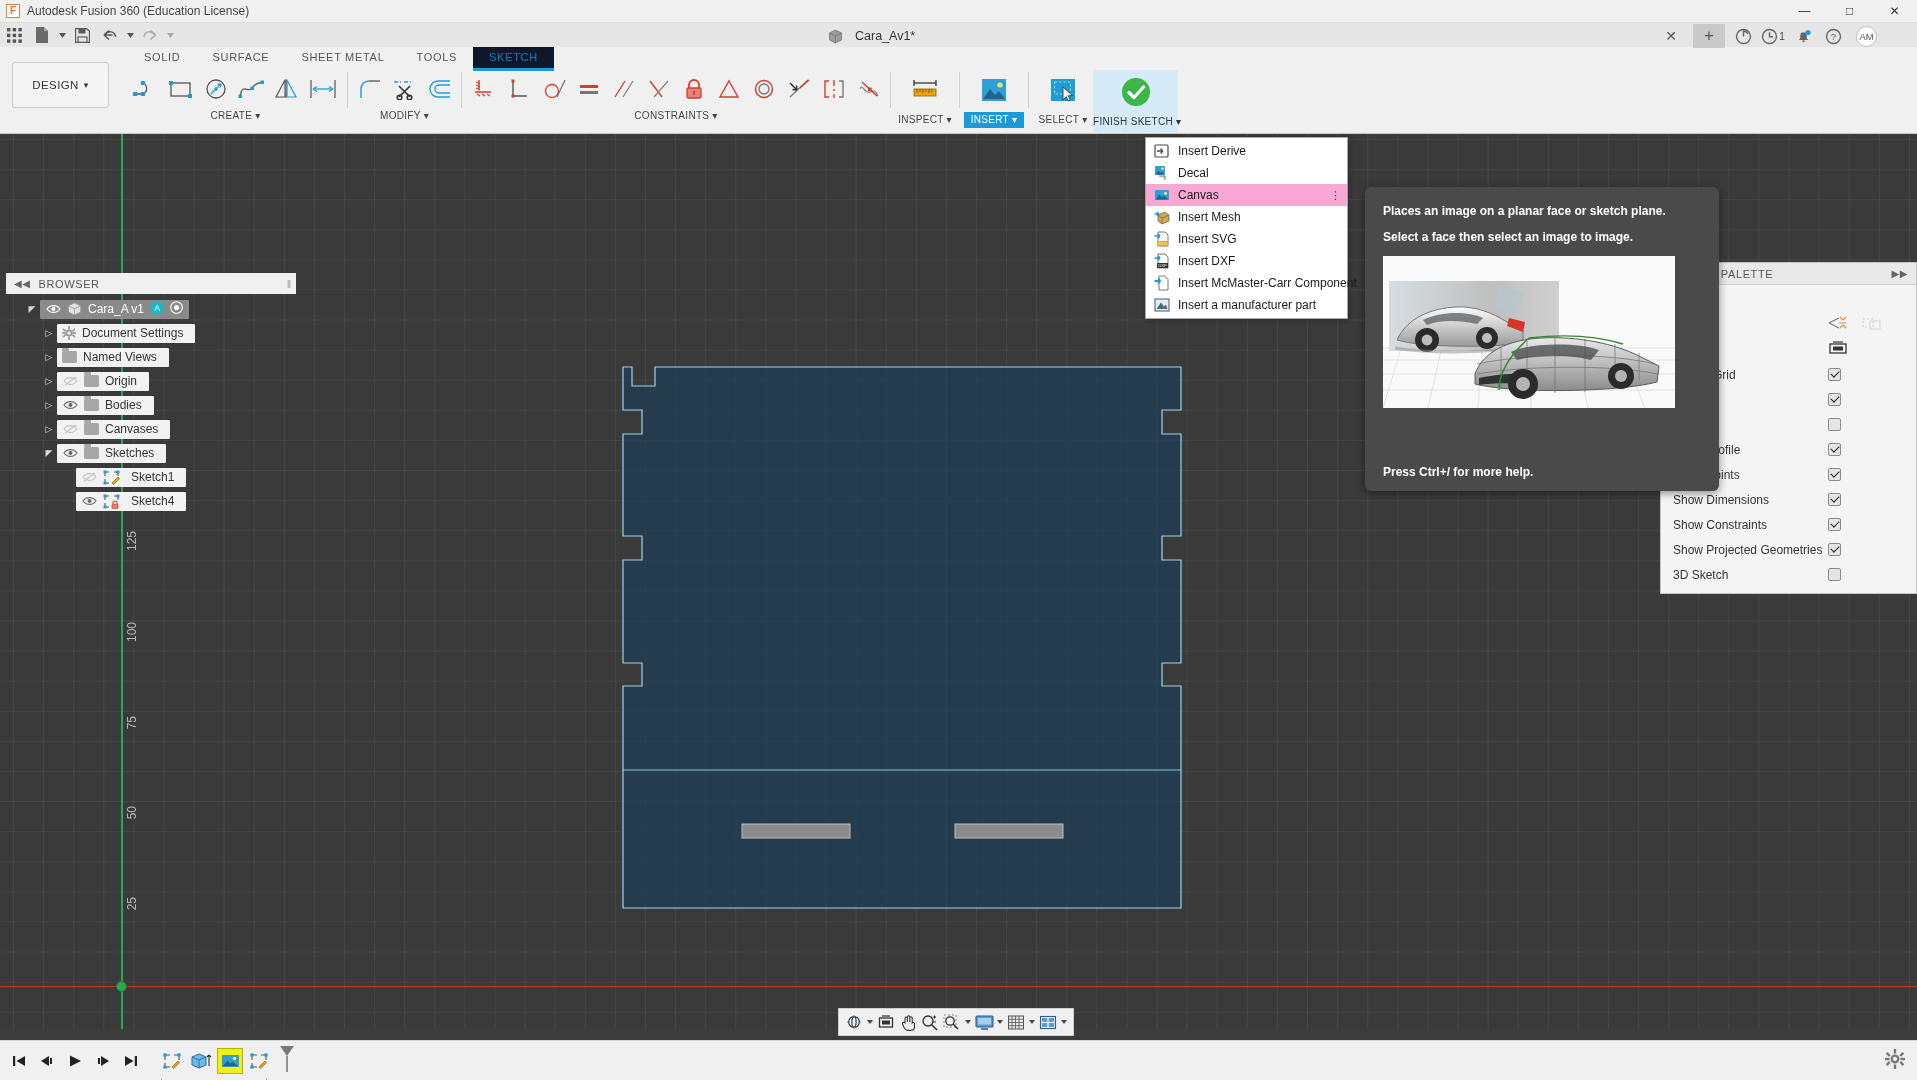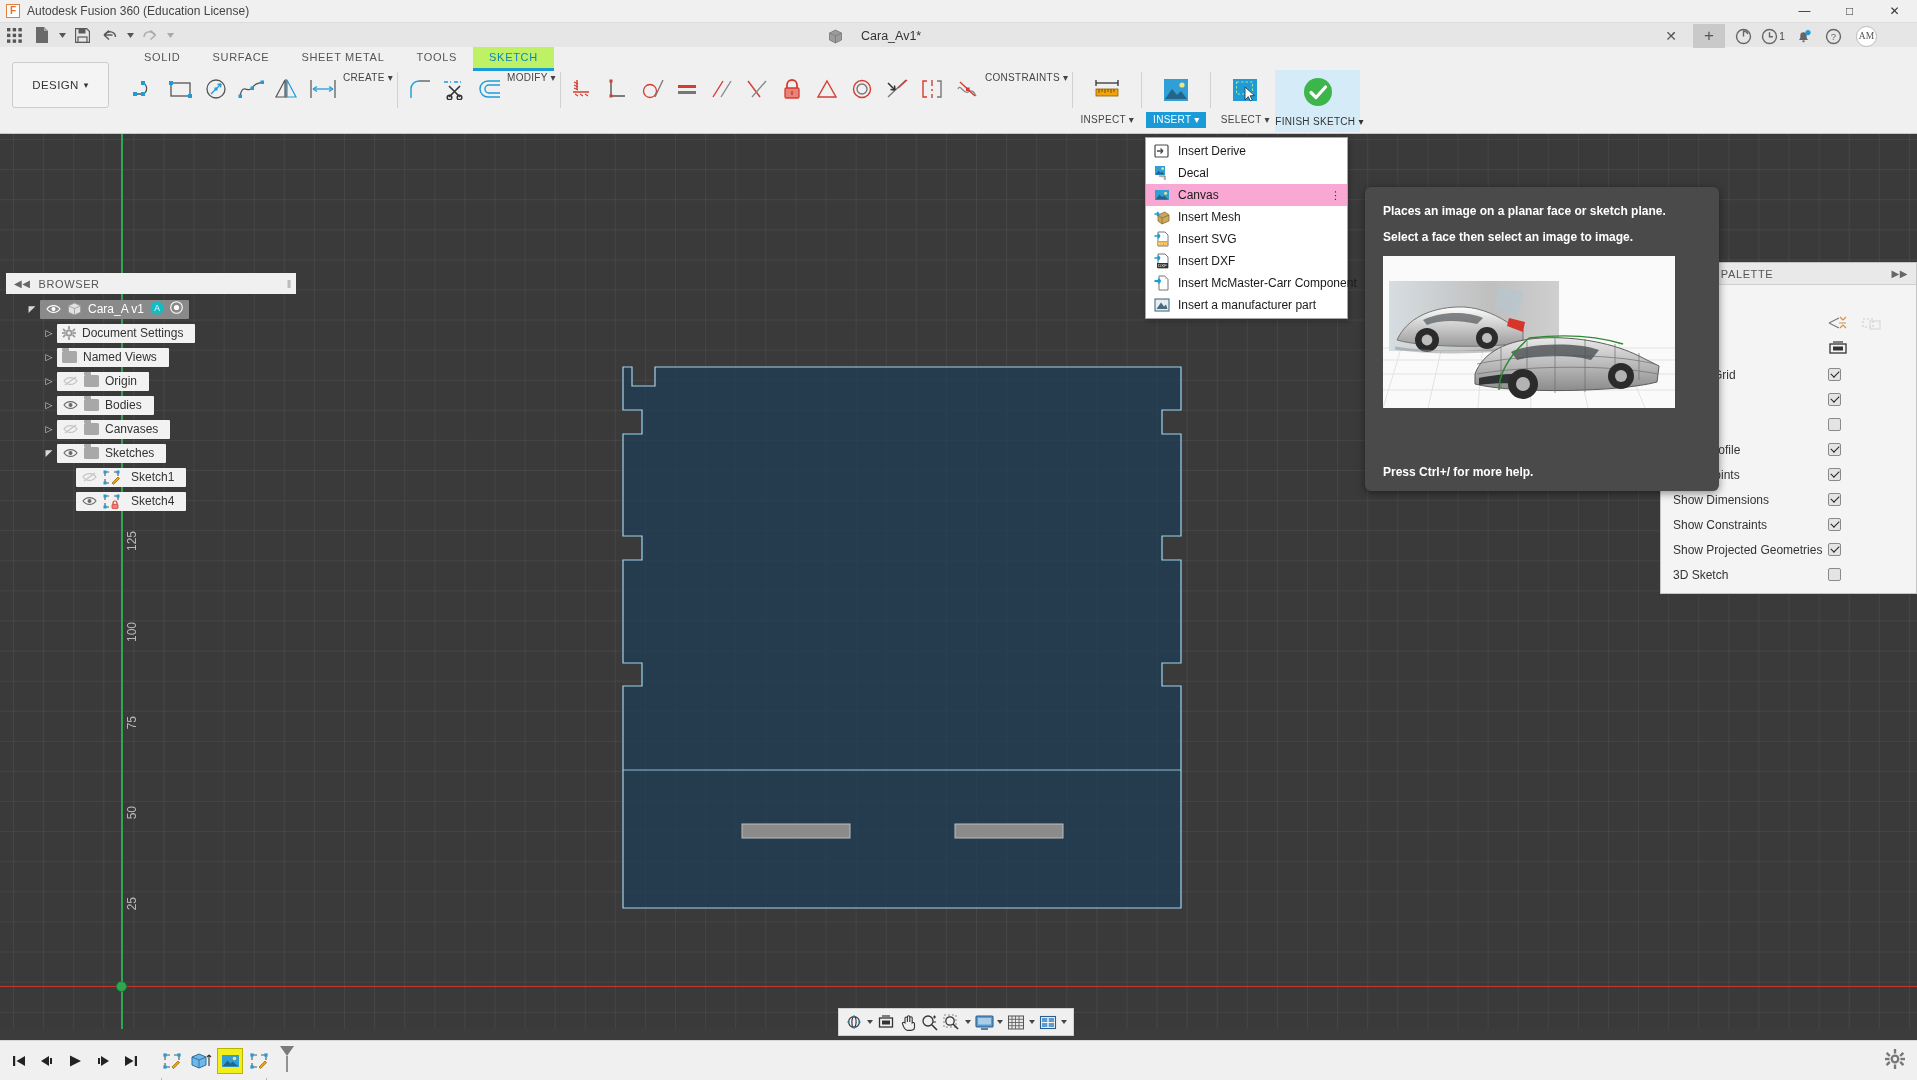--- a/index.html
+++ b/index.html
@@ -39,21 +39,21 @@
   .qa-item svg { display: block; }
   .qa-caret { width: 12px; height: 24px; display: flex; align-items: center; justify-content: center; }
 
   
   .ribbon {
     position: absolute; top: 24px; left: 0; width: 1917px; height: 110px;
     background: #f0f0f0; border-bottom: 1px solid #c8c8c8;
   }
   .doctab {
     position: absolute; top: 24px; left: 828px; height: 24px;
-    display: flex; align-items: center; gap: 18px;
+    display: flex; align-items: center; gap: 12px;
     font-size: 12.5px; color: #333;
   }
   .doctab .cubeicon { width: 15px; height: 15px; }
   .tabclose {
     position: absolute; top: 24px; left: 1660px; width: 22px; height: 24px;
     display: flex; align-items: center; justify-content: center;
     color: #555; font-size: 14px;
   }
   .tabplus {
     position: absolute; top: 24px; left: 1693px; width: 32px; height: 24px;
@@ -64,51 +64,50 @@
     position: absolute; top: 24px; left: 1730px; height: 24px;
     display: flex; align-items: center; gap: 4px;
   }
   .hdr-icon { width: 26px; height: 24px; display: flex; align-items: center; justify-content: center; position: relative; }
   .hdr-badge-num { font-size: 10px; color: #444; margin-left: 1px; }
   .avatar {
     width: 21px; height: 21px; border-radius: 50%;
     background: #fff; border: 1px solid #bbb; color: #555;
     font-size: 9.5px; display: flex; align-items: center; justify-content: center;
     margin-left: 6px;
-    font-family: Liberation Serif, serif;
   }
 
   
   .wsbtn {
     position: absolute; top: 62px; left: 12px; width: 97px; height: 46px;
     background: #f4f4f4; border: 1px solid #ccc; border-radius: 3px;
     display: flex; align-items: center; justify-content: center;
     font-size: 11.5px; color: #333; letter-spacing: .4px;
   }
 
   
   .rtabs {
     position: absolute; top: 47px; left: 128px; height: 22px;
     display: flex; align-items: flex-start; gap: 0;
   }
   .rtab {
     font-size: 11px; color: #555; letter-spacing: .7px;
     padding: 4px 16px 5px 16px; position: relative;
   }
   .rtab.active {
-    background: #bef264; color: #0a84c4;
+    background: #0f172a; color: #0a84c4;
     border-bottom: 3px solid #1a9ad7;
   }
 
   
   .rbar {
     position: absolute; top: 70px; left: 128px; height: 60px;
     display: flex; align-items: flex-start;
   }
-  .rgroup { display: flex; flex-direction: row; align-items: flex-start; position: relative; }
+  .rgroup { display: flex; flex-direction: column; align-items: center; position: relative; }
   .ricons { display: flex; align-items: center; height: 38px; }
   .ricon {
     width: 35px; height: 38px; display: flex; align-items: center; justify-content: center;
   }
   .ricon.wide { width: 40px; }
   .glabel {
     font-size: 10px; color: #444; letter-spacing: .3px;
     margin-top: 2px; white-space: nowrap;
   }
   .vsep { width: 1px; height: 36px; background: #d0d0d0; margin: 0 4px; align-self: flex-start; margin-top: 2px; }

